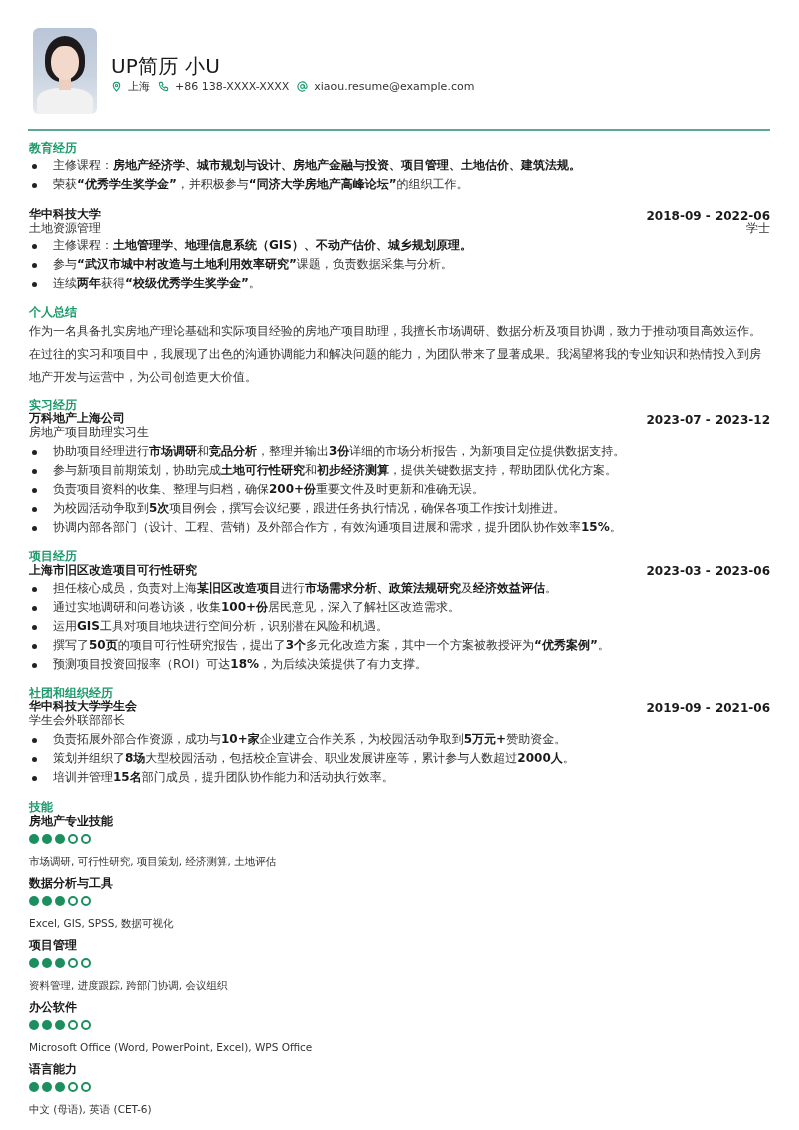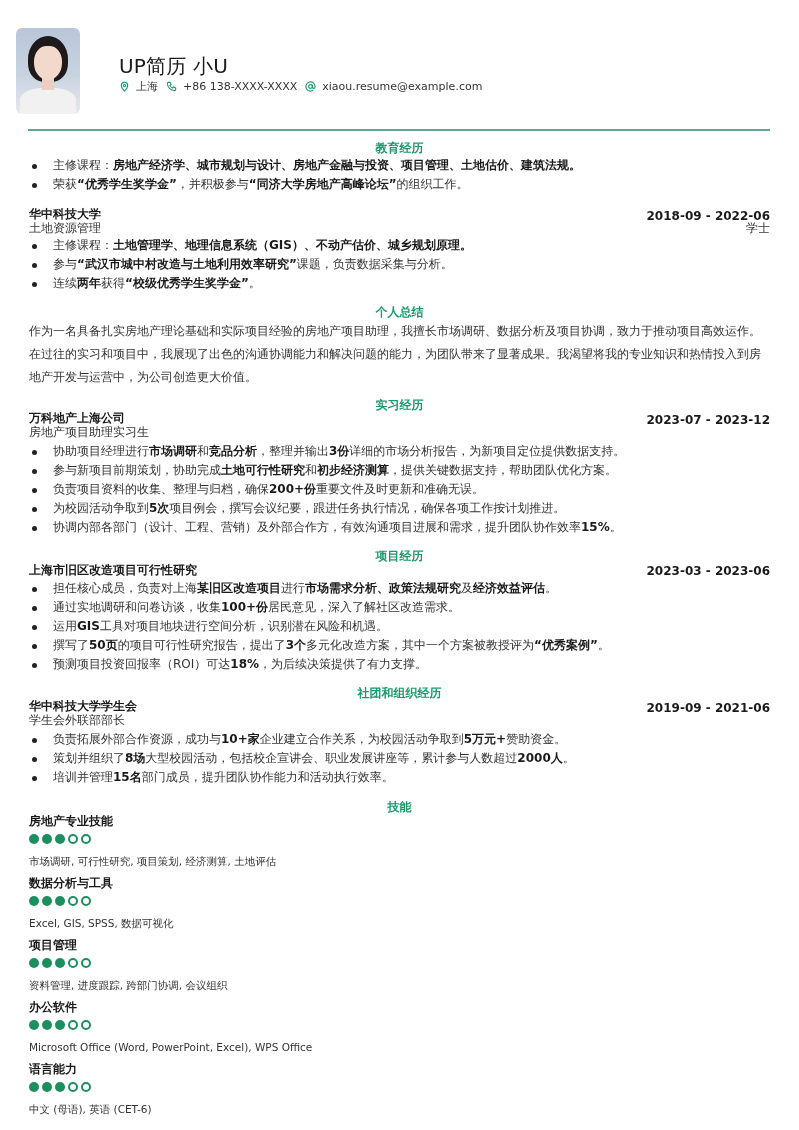--- a/index.html
+++ b/index.html
@@ -6,41 +6,41 @@
   html, body { width: 799px; height: 1130px; background: #ffffff; }
   body {
     font-family: "DejaVu Sans", "Liberation Sans", sans-serif;
     color: #222;
     position: relative;
     overflow: hidden;
   }
   .page { position: absolute; left: 0; top: 0; width: 799px; height: 1130px; padding: 0 29px 0 29px; }
 
   
-  .header { position: absolute; left: 16px; top: 28px; height: 86px; display: flex; align-items: center; gap: 25px; }
+  .header { position: absolute; left: 33px; top: 28px; height: 86px; display: flex; align-items: center; }
   .photo {
     width: 64px; height: 86px; border-radius: 6px; overflow: hidden;
     background: linear-gradient(180deg, #b9c6d8 0%, #c9d3e0 55%, #e6e9ef 100%);
     position: relative;
   }
   .photo .hair { position: absolute; left: 12px; top: 8px; width: 40px; height: 46px; border-radius: 50% 50% 40% 40%; background: #1e1a1c; }
   .photo .face { position: absolute; left: 18px; top: 18px; width: 28px; height: 34px; border-radius: 45% 45% 50% 50%; background: #f2d9cc; }
   .photo .neck { position: absolute; left: 26px; top: 48px; width: 12px; height: 14px; background: #eccfc0; }
   .photo .body { position: absolute; left: 4px; top: 60px; width: 56px; height: 30px; border-radius: 40% 40% 0 0; background: #f1f1f1; }
   .header-info { margin-left: 14px; display: flex; flex-direction: column; justify-content: center; padding-top: 4px; }
   .name { font-size: 20px; font-weight: 500; color: #1a1a1a; letter-spacing: 0.2px; line-height: 26px; }
   .contacts { display: flex; align-items: center; margin-top: 1px; font-size: 11px; color: #333; line-height: 14px; }
   .contact { display: flex; align-items: center; margin-right: 8px; }
   .contact svg { width: 11px; height: 11px; margin-right: 6px; }
 
   .rule { position: absolute; left: 28px; right: 29px; top: 129px; height: 2px; background: #5fa898; }
 
   
   .content { position: absolute; left: 29px; right: 29px; top: 142px; }
-  .section-title { font-size: 12px; font-weight: 700; color: #1d9a6c; line-height: 13px; text-align: center; }
+  .section-title { font-size: 12px; font-weight: 700; color: #1d9a6c; line-height: 13px; }
   .entry-head { display: flex; justify-content: space-between; align-items: flex-start; }
   .entry-title { font-size: 12px; font-weight: 700; color: #1a1a1a; line-height: 13px; }
   .entry-sub { font-size: 12px; color: #333; line-height: 14px; }
   .entry-date { font-size: 12px; font-weight: 700; color: #1a1a1a; line-height: 14px; text-align: right; }
   .entry-degree { font-size: 12px; color: #333; line-height: 11px; text-align: right; }
   ul.bullets { list-style: none; margin-top: 3px; }
   ul.bullets li { position: relative; padding-left: 24px; font-size: 12px; color: #333; line-height: 19px; }
   ul.bullets li::before { content: ""; position: absolute; left: 3px; top: 8px; width: 5px; height: 5px; border-radius: 50%; background: #222; }
   b { font-weight: 700; color: #1a1a1a; }
   .summary { font-size: 12px; color: #333; line-height: 23px; margin-top: 1px; }

